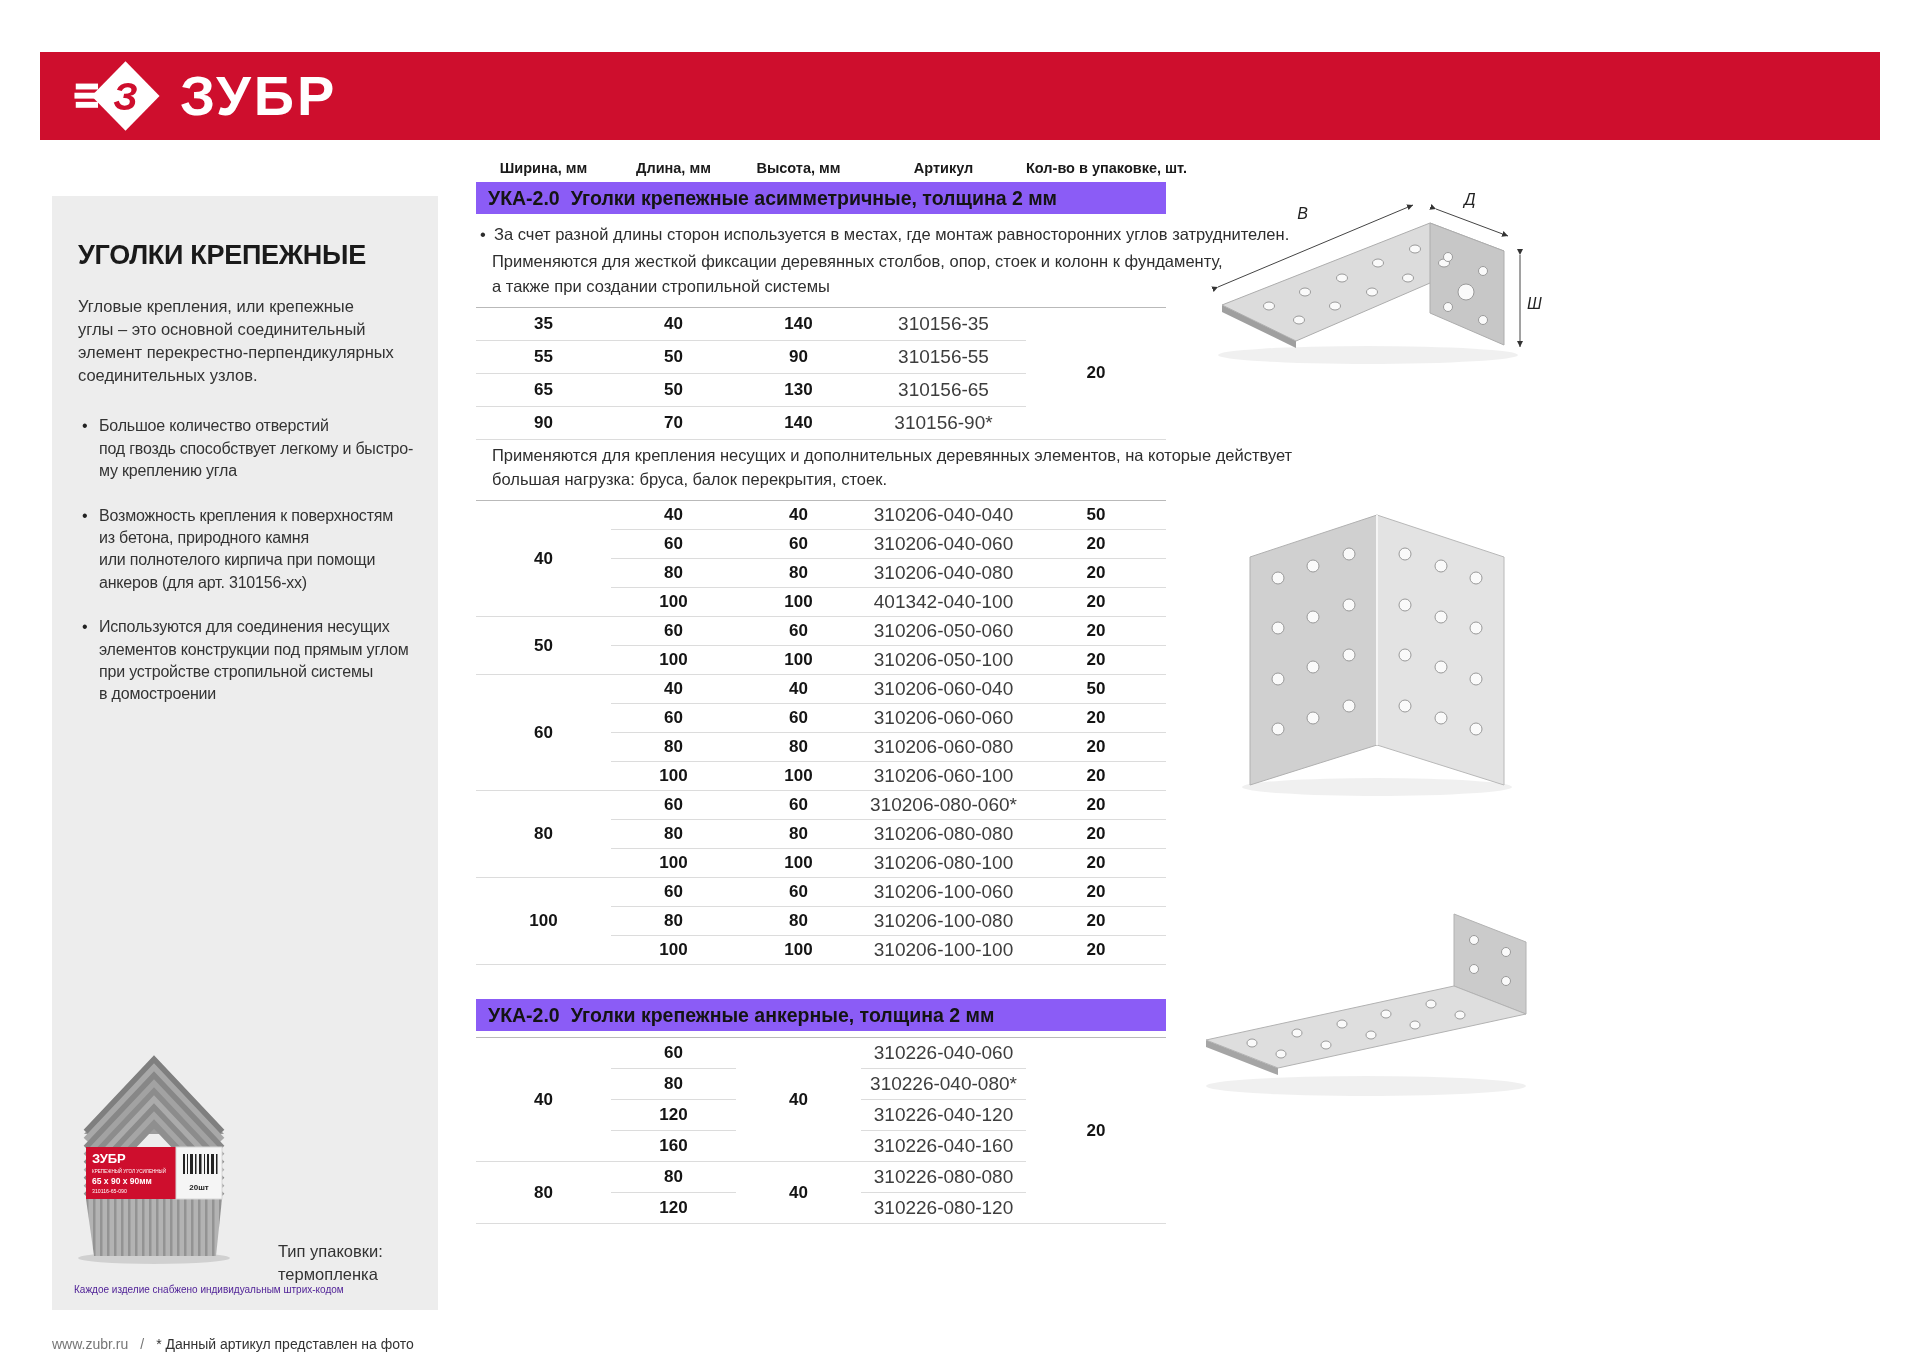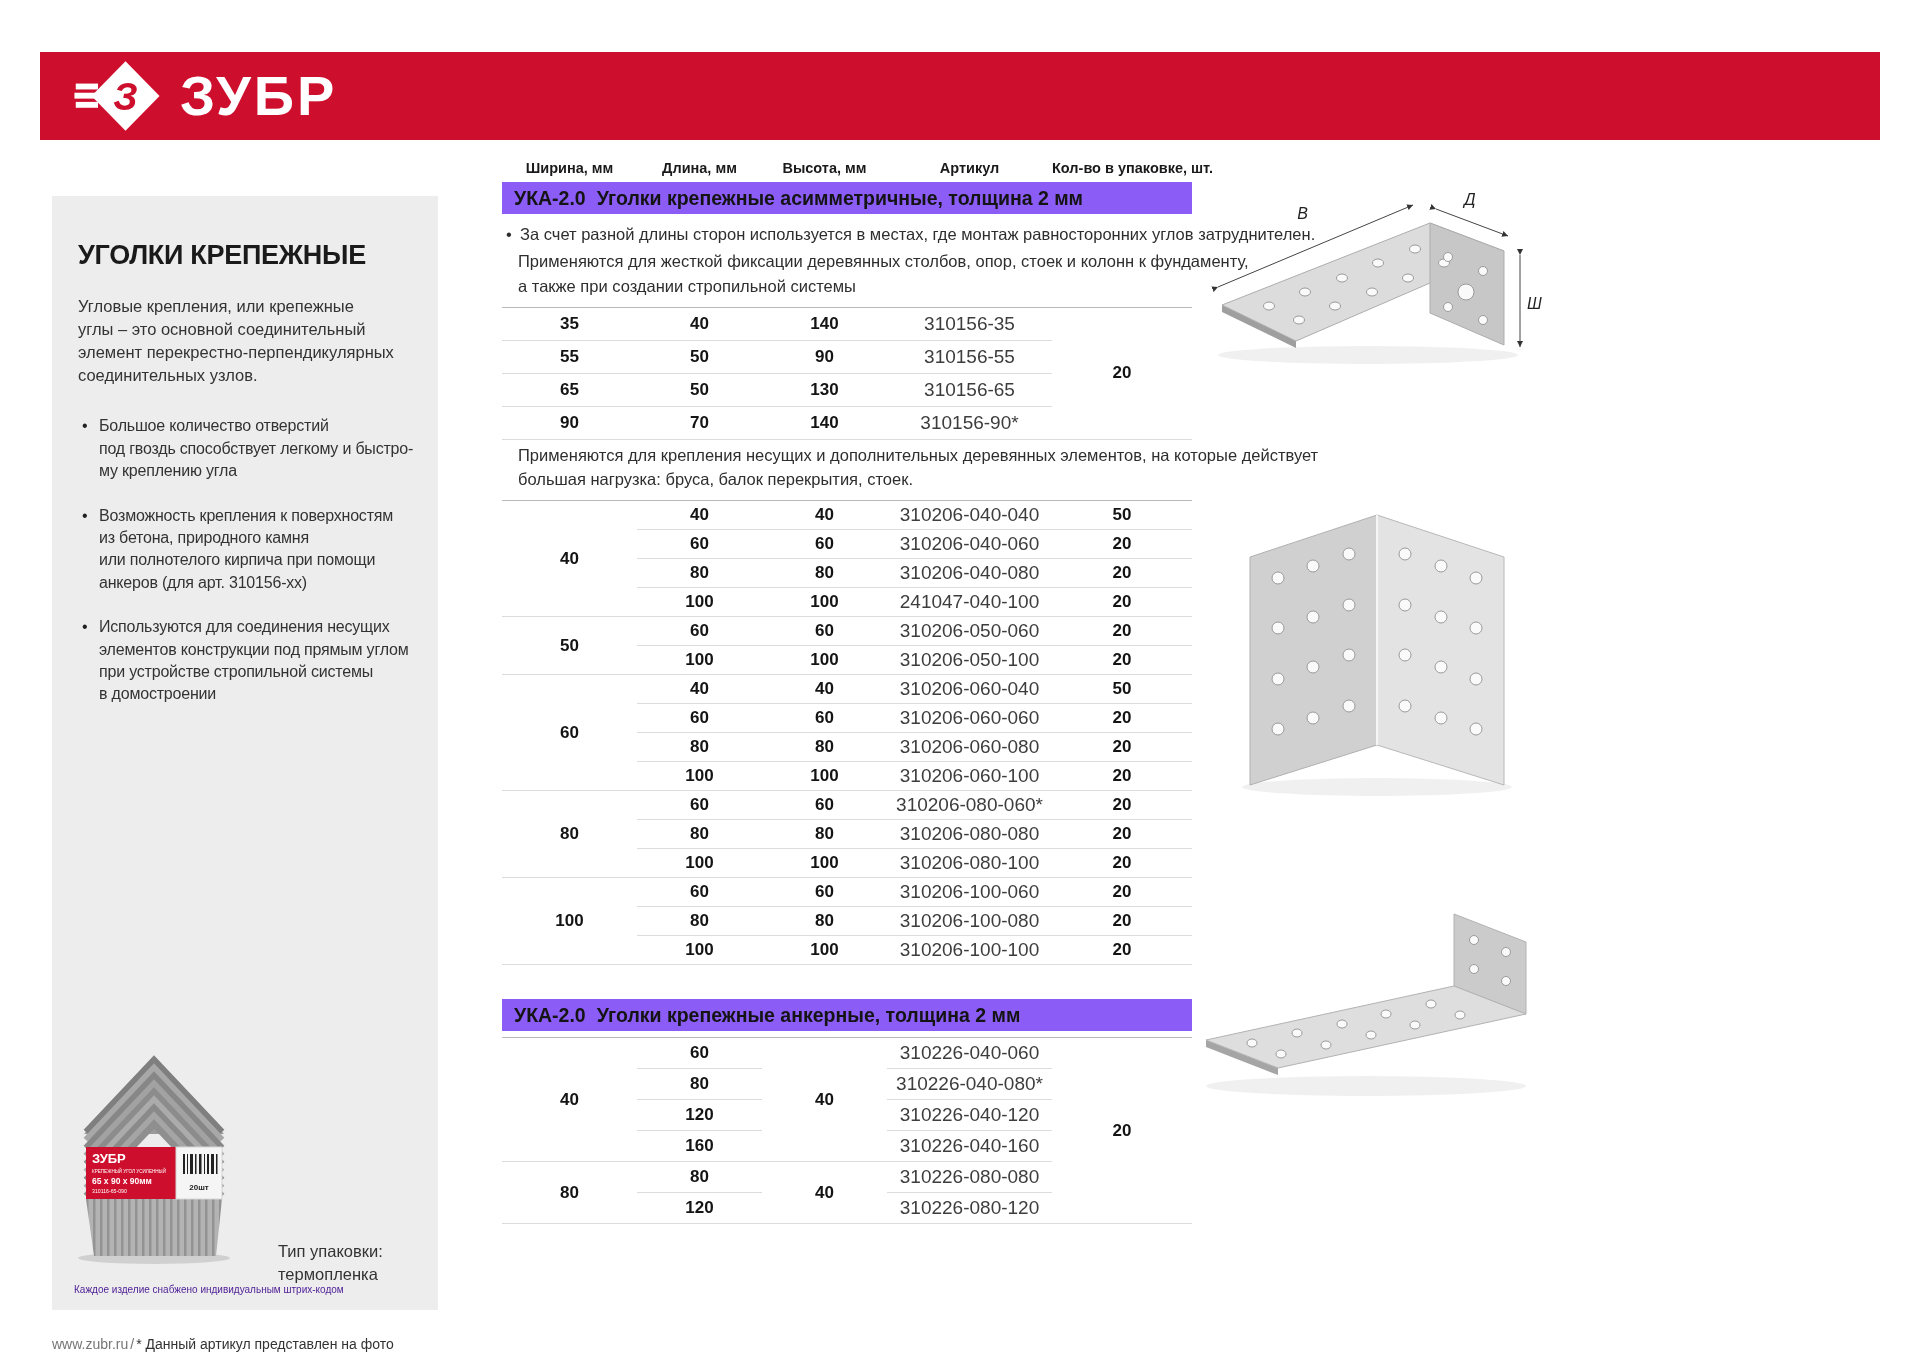--- a/index.html
+++ b/index.html
@@ -18,27 +18,27 @@
   .sb-intro{margin:24px 20px 0 26px;font-size:16.5px;line-height:1.4;color:#333;white-space:pre-line;}
   .sb-bullets{margin:28px 8px 0 30px;padding:0;list-style:none;}
   .sb-bullets li{position:relative;padding-left:17px;margin-bottom:22px;font-size:16px;line-height:1.4;
     color:#333;white-space:pre-line;letter-spacing:-0.2px;}
   .sb-bullets li::before{content:'•';position:absolute;left:0;top:0;color:#222;}
   .pack-svg{position:absolute;left:20px;top:846px;}
   .pack-type{position:absolute;left:202px;top:1044px;font-size:16.5px;color:#333;line-height:1.4;margin-left:24px;}
   .sb-note{position:absolute;left:22px;top:1088px;font-size:10px;color:#4c1d95;}
 
   
-  .footer{position:absolute;left:52px;top:1336px;display:flex;gap:2px;font-size:14px;align-items:baseline;}
+  .footer{position:absolute;left:52px;top:1336px;display:flex;gap:12px;font-size:14px;align-items:baseline;}
   .footer .site{color:#767676;}
   .footer .sep{color:#767676;}
   .footer .note{color:#333;}
 
   
-  .main{position:absolute;left:502px;top:160px;width:690px;}
+  .main{position:absolute;left:476px;top:160px;width:690px;}
   .col-headers{display:grid;grid-template-columns:135px 125px 125px 165px 140px;
     font-size:14.5px;font-weight:700;text-align:center;white-space:nowrap;margin-bottom:6px;}
   .sec-bar{display:flex;align-items:center;height:32px;background:#8b5cf6;padding-left:12px;gap:11px;
     font-weight:700;font-size:19.5px;color:#141414;}
   .sec-bar .sec-title-txt{font-weight:700;}
   .sec-bullet{position:relative;padding-left:16px;margin:9px 0 0 2px;font-size:16.5px;color:#2e2e2e;
     line-height:1.4;white-space:pre;}
   .sec-bullet::before{content:'•';position:absolute;left:2px;top:0;}
   .sec-desc{margin:3px 0 8px 16px;font-size:16.5px;color:#2e2e2e;line-height:1.5;white-space:pre;}
   .sec-gap1{margin-top:44px;}
@@ -222,21 +222,21 @@
             </tr>
             <tr>
               <td class="num">80</td>
               <td class="num">80</td>
               <td class="art">310206-040-080</td>
               <td class="num">20</td>
             </tr>
             <tr>
               <td class="num ge">100</td>
               <td class="num ge">100</td>
-              <td class="art ge">241047-040-100</td>
+              <td class="art ge">401342-040-100</td>
               <td class="num ge">20</td>
             </tr>
             <tr>
               <td class="num ge" rowspan="2">50</td>
               <td class="num">60</td>
               <td class="num">60</td>
               <td class="art">310206-050-060</td>
               <td class="num">20</td>
             </tr>
             <tr>

